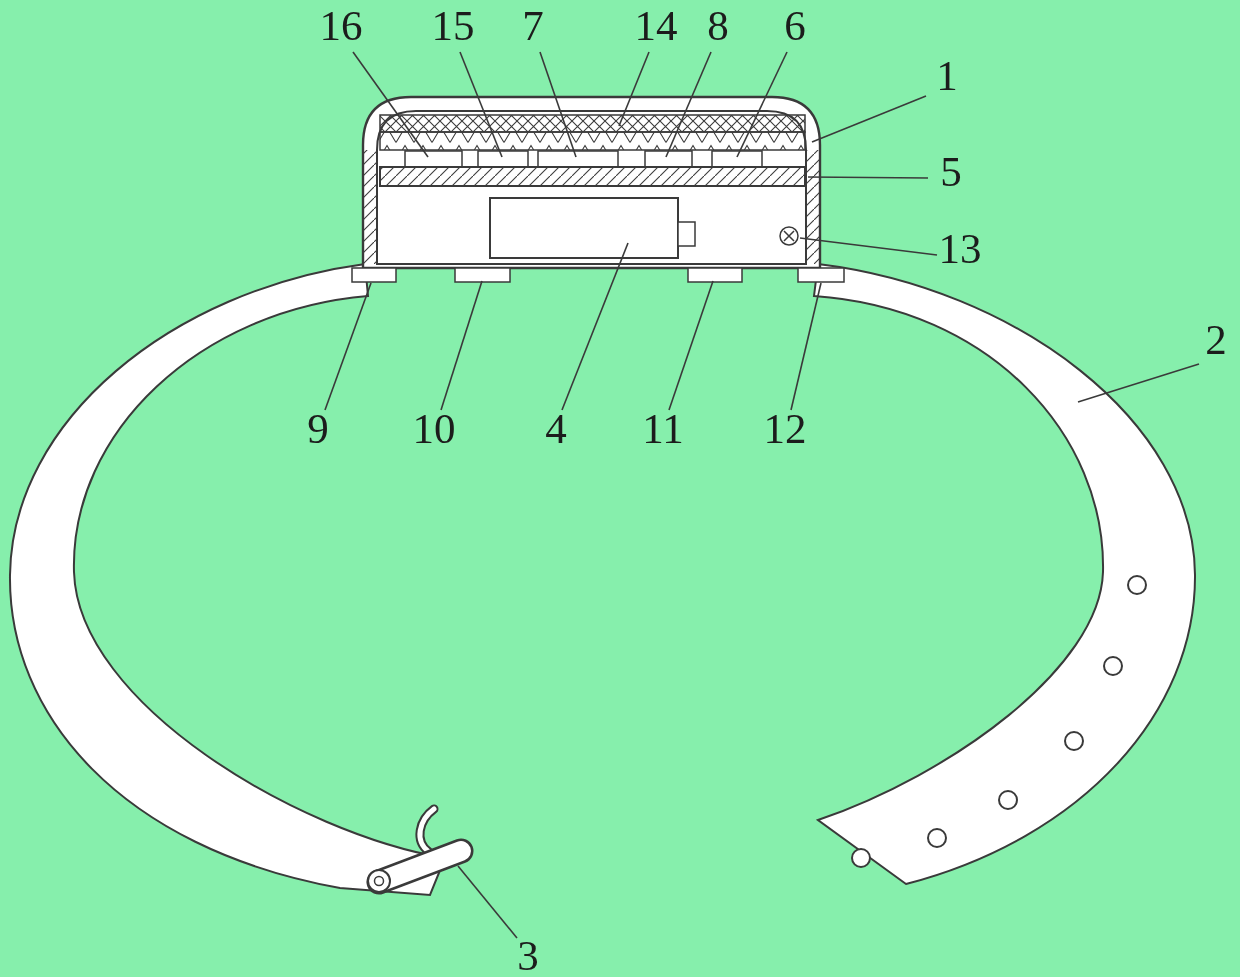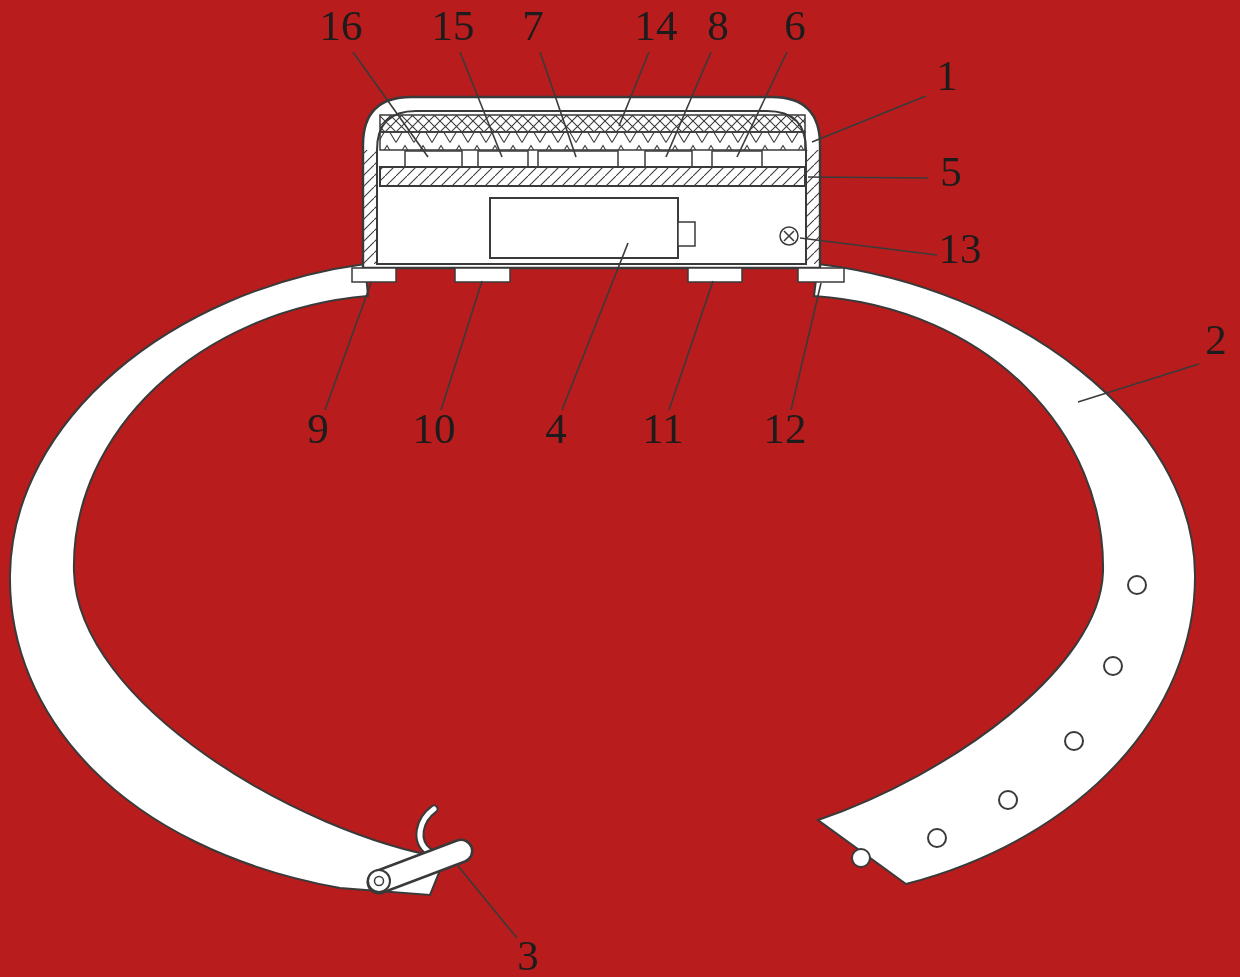--- a/index.html
+++ b/index.html
@@ -1,18 +1,18 @@
 <!DOCTYPE html>
 <html style="--line: #3a3a3a;"><head>
 <meta charset="utf-8">
 <style>
   :root { --line: #3a3a3a; }
   html, body { margin: 0; padding: 0; background: #ffffff; }
   body { width: 1240px; height: 977px; overflow: hidden; }
-  .stage { width: 1240px; height: 977px; background: #b91c1c; }
+  .stage { width: 1240px; height: 977px; background: #86efac; }
   svg { display: block; }
   .s2  { stroke: var(--line); stroke-width: 2; }
   .s25 { stroke: var(--line); stroke-width: 2.4; }
   .s15 { stroke: var(--line); stroke-width: 1.5; }
   .pat { stroke: var(--line); stroke-width: 1.1; fill: none; }
   .leader { stroke: var(--line); stroke-width: 1.6; fill: none; }
   .part-label {
     font-family: "Liberation Serif", serif;
     font-size: 43px;
     fill: #1c1c1c;

